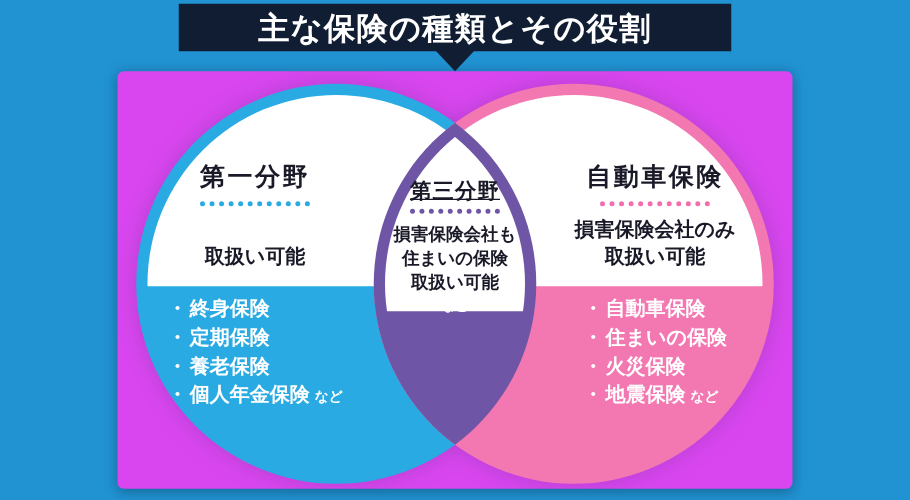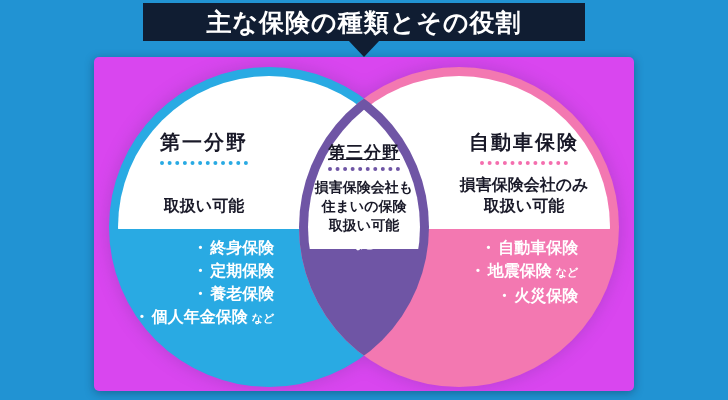--- a/index.html
+++ b/index.html
@@ -70,21 +70,21 @@
 
   .desc {
     font-size: 16px; font-weight: bold; color: #191928;
     line-height: 21px; white-space: nowrap;
   }
   .col-mid .desc { font-size: 14px; line-height: 19px; }
 
   .items {
     list-style: none;
     display: inline-block;
-    text-align: right;
+    text-align: left;
     margin-top: 20px;
     color: #ffffff;
     font-size: 16px; font-weight: bold;
     line-height: 23px;
     white-space: nowrap;
   }
   .col-mid .items { margin-top: 20px; font-size: 15px; line-height: 22px; }
 
   .bullet { margin-right: 2px; }
 
@@ -156,19 +156,20 @@
 
     <section class="col col-right">
       <h2 class="heading">自動車保険</h2>
       <div class="dots dots-right"></div>
       <p class="desc">
         <span>損害保険会社のみ</span><br>
         <span>取扱い可能</span>
       </p>
       <ul class="items">
         <li><span class="bullet">・</span><span>自動車保険</span></li>
+        <li><span class="bullet">・</span><span>住まいの保険</span></li>
+        <li><span class="bullet">・</span><span>火災保険</span></li>
         <li><span class="bullet">・</span><span>地震保険</span><span class="etc">など</span></li>
-        <li><span class="bullet">・</span><span>火災保険</span></li>
       </ul>
     </section>
 
   </div>
 </div>
 
 </body></html>

